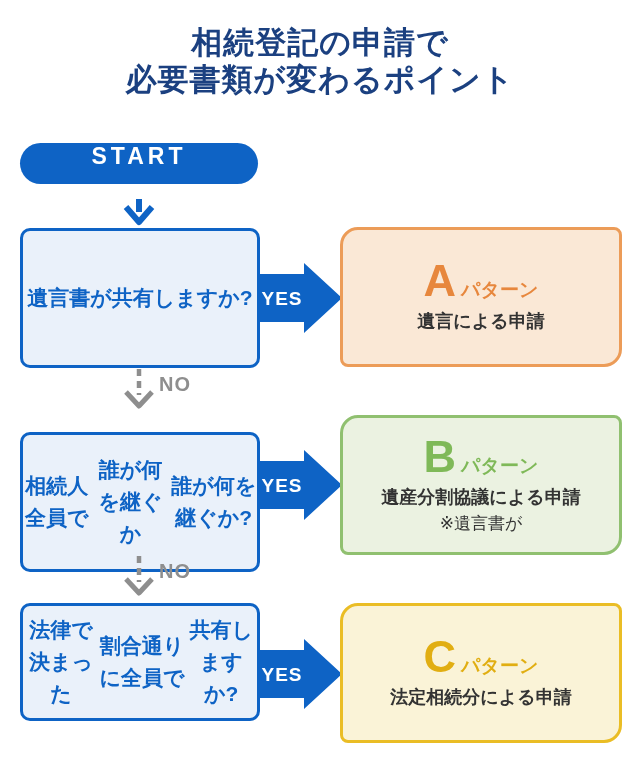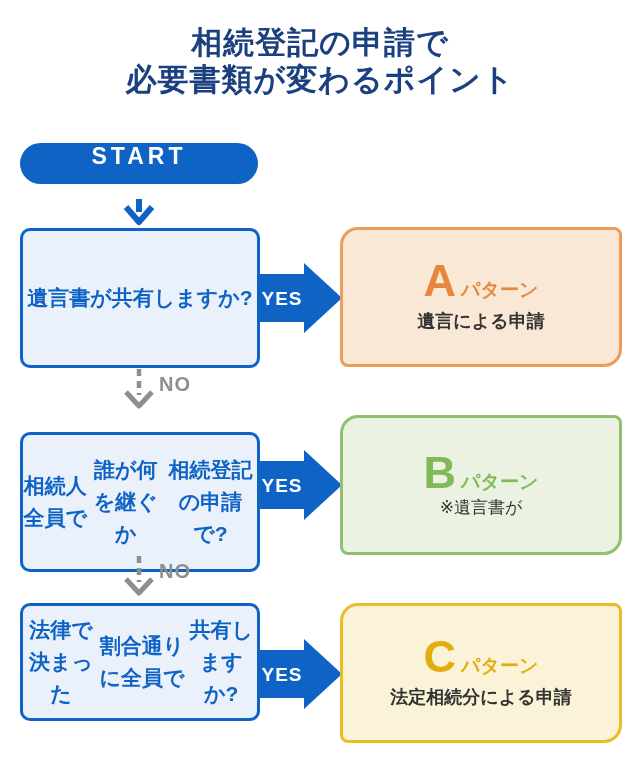--- a/index.html
+++ b/index.html
@@ -69,33 +69,34 @@
     <svg width="44" height="44" viewBox="0 0 44 44">
       <line x1="22" y1="0" x2="22" y2="26" stroke="#8E8E8E" stroke-width="4.5" stroke-dasharray="7 5"></line>
       <polyline points="9,23 22,37 35,23" fill="none" stroke="#8E8E8E" stroke-width="5" stroke-linejoin="round"></polyline>
     </svg>
     <span class="no-label">NO</span>
   </div>
 
   <div class="q-box" style="top:432px;">
     <div class="q-line">相続人全員で</div>
     <div class="q-line">誰が何を継ぐか</div>
-    <div class="q-line">相続登記の申請で?</div>
+    <div class="q-line">誰が何を継ぐか?</div>
   </div>
 
   <svg class="yes-arrow" style="top:445px;" viewBox="0 0 84 80">
     <polygon points="0,16 46,16 46,5 84,40 46,75 46,64 0,64" fill="#0E63C5"></polygon>
     <text x="24" y="47" text-anchor="middle" fill="#ffffff" font-size="19" font-weight="bold" letter-spacing="1">YES</text>
   </svg>
 
   <div class="p-box" style="top: 415px; background: rgb(235, 242, 225); border-color: rgb(144, 192, 112);">
     <div class="p-head">
       <span class="p-letter" style="color: rgb(127, 185, 88);">B</span>
       <span class="p-suffix" style="color: rgb(127, 185, 88);">パターン</span>
     </div>
+    <div class="p-title">遺産分割協議による申請</div>
     <div class="p-note">※遺言書が</div>
   </div>
 
   <div class="no-wrap" style="top:556px;">
     <svg width="44" height="44" viewBox="0 0 44 44">
       <line x1="22" y1="0" x2="22" y2="26" stroke="#8E8E8E" stroke-width="4.5" stroke-dasharray="7 5"></line>
       <polyline points="9,23 22,37 35,23" fill="none" stroke="#8E8E8E" stroke-width="5" stroke-linejoin="round"></polyline>
     </svg>
     <span class="no-label">NO</span>
   </div>

